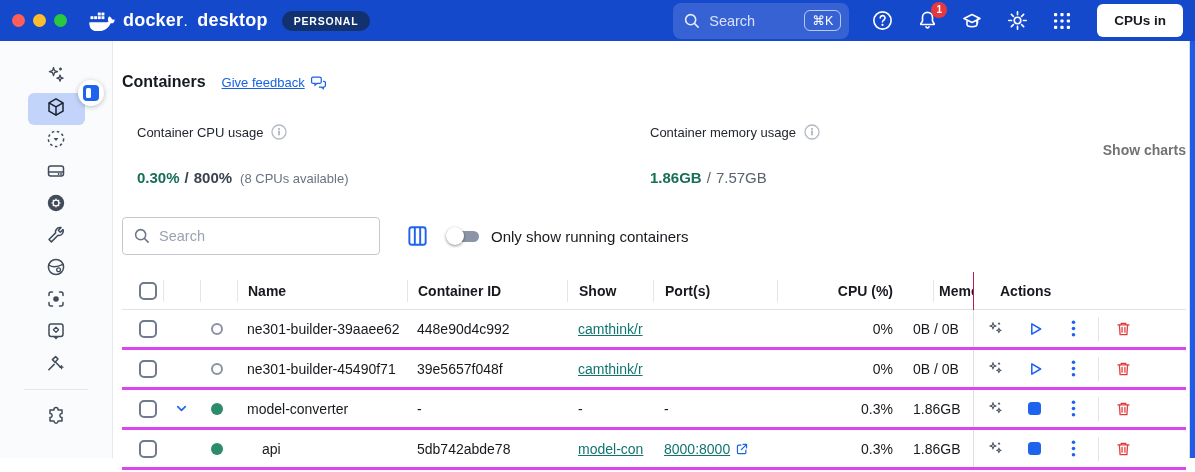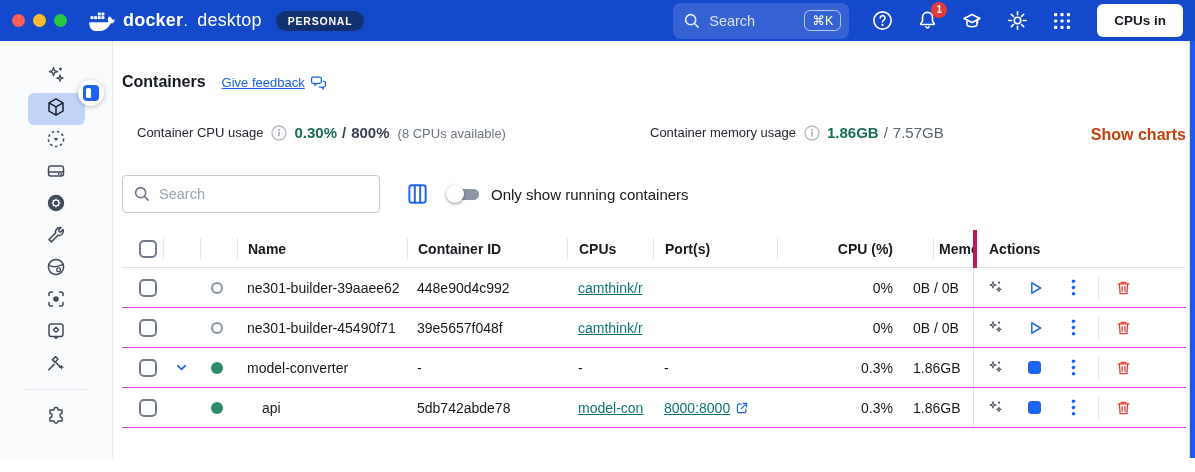--- a/index.html
+++ b/index.html
@@ -9,21 +9,21 @@
   
   .titlebar { height:41px; background:#1549CC; display:flex; align-items:center;
     padding:0 12px 0 12px; color:#fff; }
   .traffic { display:flex; gap:8px; align-items:center; }
   .light { width:13px; height:13px; border-radius:50%; }
   .light.red{ background:#FF5F57; } .light.yellow{ background:#FEBC2E; } .light.green{ background:#28C840; }
   .logo { display:flex; align-items:center; margin-left:22px; gap:7px; }
   .logo-text { font-size:18px; letter-spacing:.2px; display:flex; align-items:baseline; }
   .logo-text .primary { font-weight:700; }
   .logo-text .dot { font-weight:700; font-size:10px; margin:0 1px; }
-  .logo-text .secondary { font-weight:400; }
+  .logo-text .secondary { font-weight:700; }
   .plan-badge { margin-left:14px; background:#11316F; border-radius:12px; padding:4px 12px;
     font-size:10.5px; font-weight:700; letter-spacing:.8px; }
   .tb-spacer { flex:1; }
   .tb-search { width:176px; height:36px; background:rgba(255,255,255,.14); border-radius:8px;
     display:flex; align-items:center; padding:0 8px 0 10px; gap:8px; cursor:text; }
   .tb-search-text { color:#D9E1F7; font-size:14.5px; flex:1; }
   .kbd-chip { border:1px solid rgba(255,255,255,.65); border-radius:6px; padding:2px 7px;
     font-size:12.5px; color:#fff; font-family:"Liberation Sans","DejaVu Sans",sans-serif; }
   .tb-icons { display:flex; align-items:center; gap:21px; margin-left:21px; }
   .tb-icon { width:24px; height:24px; display:flex; align-items:center; justify-content:center;
@@ -55,51 +55,51 @@
   .content { width:1064px; margin-left:9px; }
 
   
   .page-header { display:flex; align-items:center; margin-top:32px; gap:16px; }
   .page-title { font-size:16px; font-weight:700; color:#141922; }
   .feedback-link { display:flex; align-items:center; gap:5px; color:#1662E2; font-size:13px;
     text-decoration:underline; cursor:pointer; }
 
   
   .stats-row { display:flex; margin-top:33px; align-items:flex-start; }
-  .stat { display:flex; flex-direction:row; gap:7px; }
+  .stat { display:flex; flex-direction:column; gap:29px; }
   .stat-cpu { margin-left:15px; width:513px; }
   .stat-mem { flex:1; }
   .stat-label-row { display:flex; align-items:center; gap:8px; }
   .stat-label { font-size:13px; color:#23272F; }
   .stat-value-row { font-size:15px; display:flex; align-items:baseline; gap:5px; }
   .v-used { color:#176E56; font-weight:700; }
   .v-total-bold { color:#39424E; font-weight:700; }
   .v-total { color:#5A6270; }
   .v-note { color:#6B7380; font-size:13px; margin-left:3px; }
-  .show-charts { font-size:16px; font-weight:700; color:#c2410c; cursor:pointer; margin-top:2px; }
+  .show-charts { font-size:14px; font-weight:700; color:#737373; cursor:pointer; margin-top:18px; }
 
   
   .toolbar { display:flex; align-items:center; margin-top:31px; }
   .search-box { width:258px; height:38px; border:1px solid #C4C8CF; border-radius:4px;
     display:flex; align-items:center; padding:0 10px; gap:8px; background:#fff; }
   .search-box input { border:none; outline:none; font-size:14.5px; color:#17191E; flex:1;
     font-family:"Liberation Sans",sans-serif; }
   .search-box input::placeholder { color:#9AA3B0; }
   .columns-btn { margin-left:26px; cursor:pointer; display:flex; }
   .switch-wrap { display:flex; align-items:center; gap:10px; margin-left:17px; cursor:pointer; }
   .switch { position:relative; width:35px; height:20px; }
   .switch .track { position:absolute; left:7px; top:5px; width:26px; height:11px; border-radius:7px; background:#8C95A6; }
   .switch .knob { position:absolute; left:0; top:1px; width:18px; height:18px; border-radius:50%;
     background:#fff; box-shadow:0 1px 3px rgba(0,0,0,.45); z-index:1; }
   .switch-label { font-size:15px; color:#17191E; }
 
   
   .ctable { margin-top:17px; }
   .trow { display:grid; grid-template-columns:41px 37px 37px 170px 160px 86px 124px 116px 80px 213px;
-    align-items:center; height:40px; border-bottom:1px solid #d946ef; }
+    align-items:center; height:40px; border-bottom:3px solid #d946ef; }
   .thead { height:38px; border-bottom:1px solid #DFE2E6; font-weight:700; font-size:13px; color:#141922; }
   .thead .hcell { padding-left:10px; }
   .thead .sep { border-left:1px solid #E4E6EA; height:22px; display:flex; align-items:center; }
   .cell { font-size:14px; color:#17191E; white-space:nowrap; overflow:hidden; }
   .cell-check { display:flex; justify-content:flex-start; padding-left:17px; overflow:visible; }
   .checkbox { width:18px; height:18px; border:2px solid #6F7A8C; border-radius:5px; background:#fff; cursor:pointer; }
   .cell-chevron { display:flex; justify-content:center; }
   .cell-status { display:flex; justify-content:flex-start; padding-left:11px; }
   .dot { width:12px; height:12px; border-radius:50%; }
   .dot.stopped { border:2px solid #8A93A3; background:#fff; }
@@ -107,21 +107,21 @@
   .cell-name { padding-left:10px; }
   .name-group { border-bottom:1px dashed #98A1B0; padding-bottom:2px; cursor:pointer; }
   .cell-name.child { padding-left:25px; }
   .cell-id { padding-left:10px; }
   .cell-image, .cell-ports { padding-left:11px; display:flex; align-items:center; gap:5px; }
   .table-link { color:#0f766e; text-decoration:underline; cursor:pointer; }
   .cell-cpu { text-align:right; padding-right:0; }
   .cell-memory { padding-left:20px; }
   .cell-actions { display:flex; align-items:center; padding-left:13px; gap:0; height:100%;
     border-left:1px solid #DDE0E4; overflow:visible; }
-  .thead .hcell-actions { border-left:4px solid #be185d; height:38px; display:flex; align-items:center; padding-left:12px; }
+  .thead .hcell-actions { border-left:1px solid #be185d; height:38px; display:flex; align-items:center; padding-left:26px; }
   .act-icon { width:17px; display:flex; align-items:center; justify-content:center; cursor:pointer; }
   .act-gap { width:22px; } .act-gap-s { width:16px; }
   .act-divider { width:1px; height:24px; background:#E3E5E9; }
   .stop-square { width:13px; height:13px; background:#1D63ED; border-radius:3.5px; }
 </style>
 </head>
 <body>
 
 <div class="titlebar">
   <div class="traffic">
@@ -391,21 +391,21 @@
       <div class="ctable">
 
         <div class="trow thead">
           <div class="cell cell-check">
               <span class="checkbox"></span>
             </div>
           <div class="cell sep"></div>
           <div class="cell sep"></div>
           <div class="cell sep hcell">Name</div>
           <div class="cell sep hcell">Container ID</div>
-          <div class="cell sep hcell" style="padding-left:11px;">CPUs</div>
+          <div class="cell sep hcell" style="padding-left:11px;">Show</div>
           <div class="cell sep hcell" style="padding-left:11px;">Port(s)</div>
           <div class="cell sep" style="justify-content:flex-end;">CPU (%)</div>
           <div class="cell sep" style="padding-left:5px;margin-left:40px;">Memory</div>
           <div class="cell hcell-actions">Actions</div>
         </div>
 
         <div class="trow">
           <div class="cell cell-check">
               <span class="checkbox"></span>
             </div>

